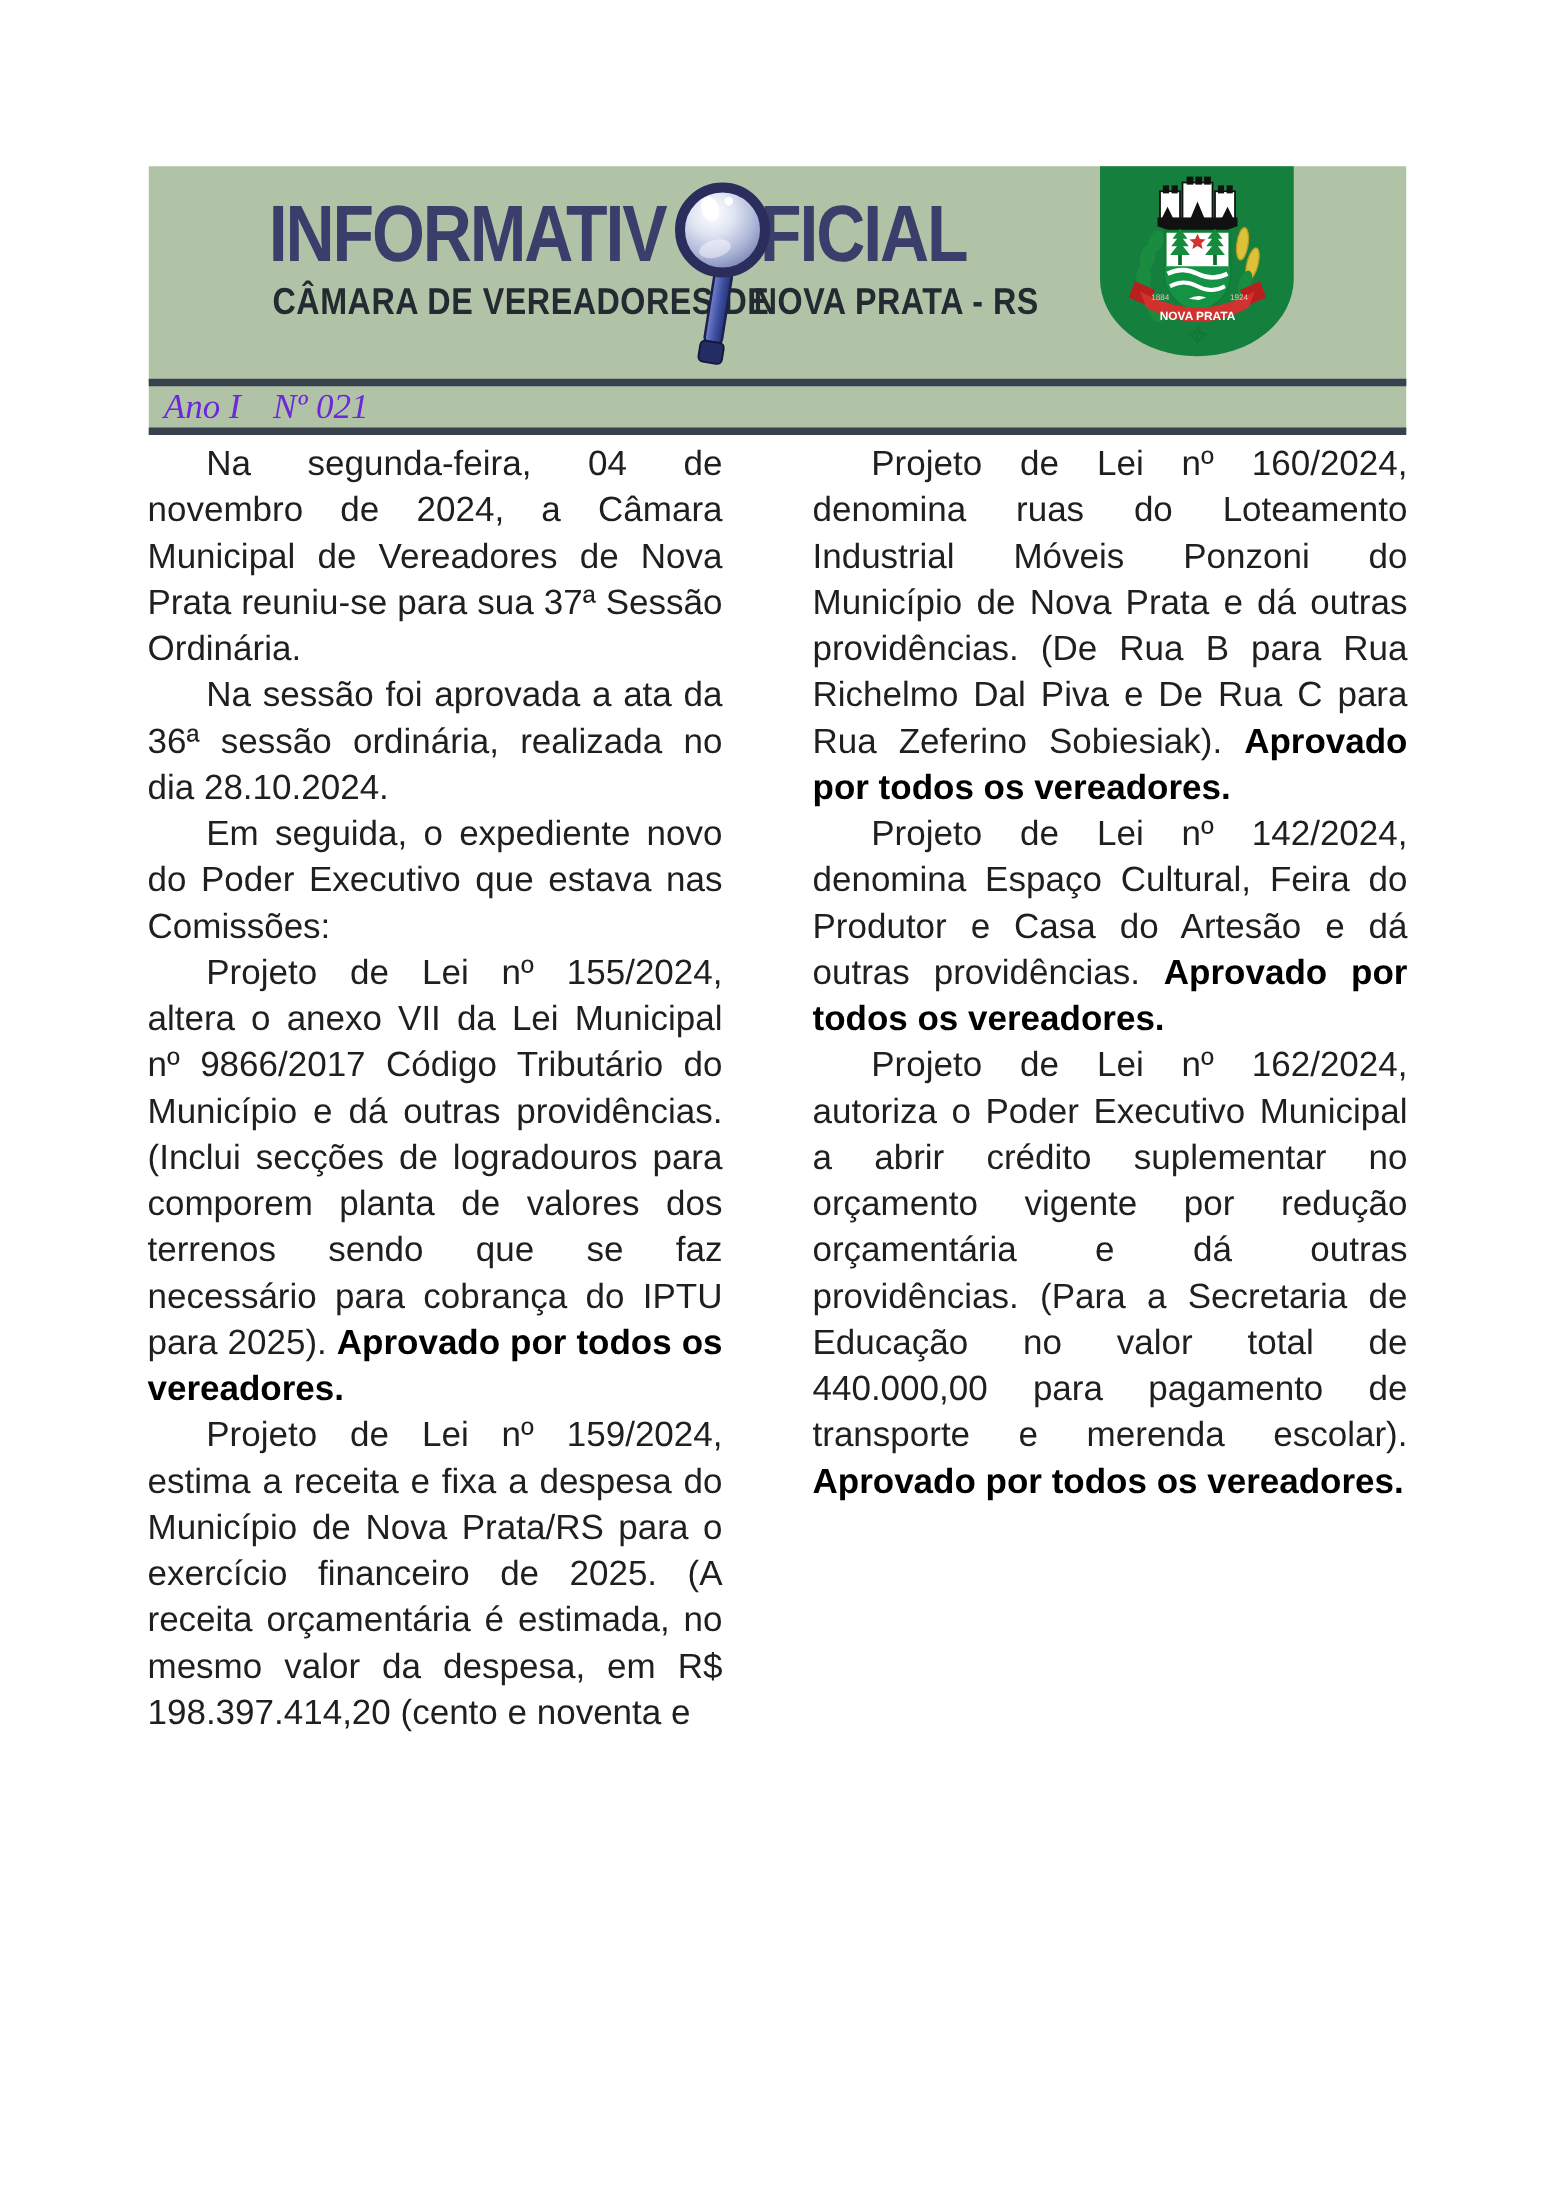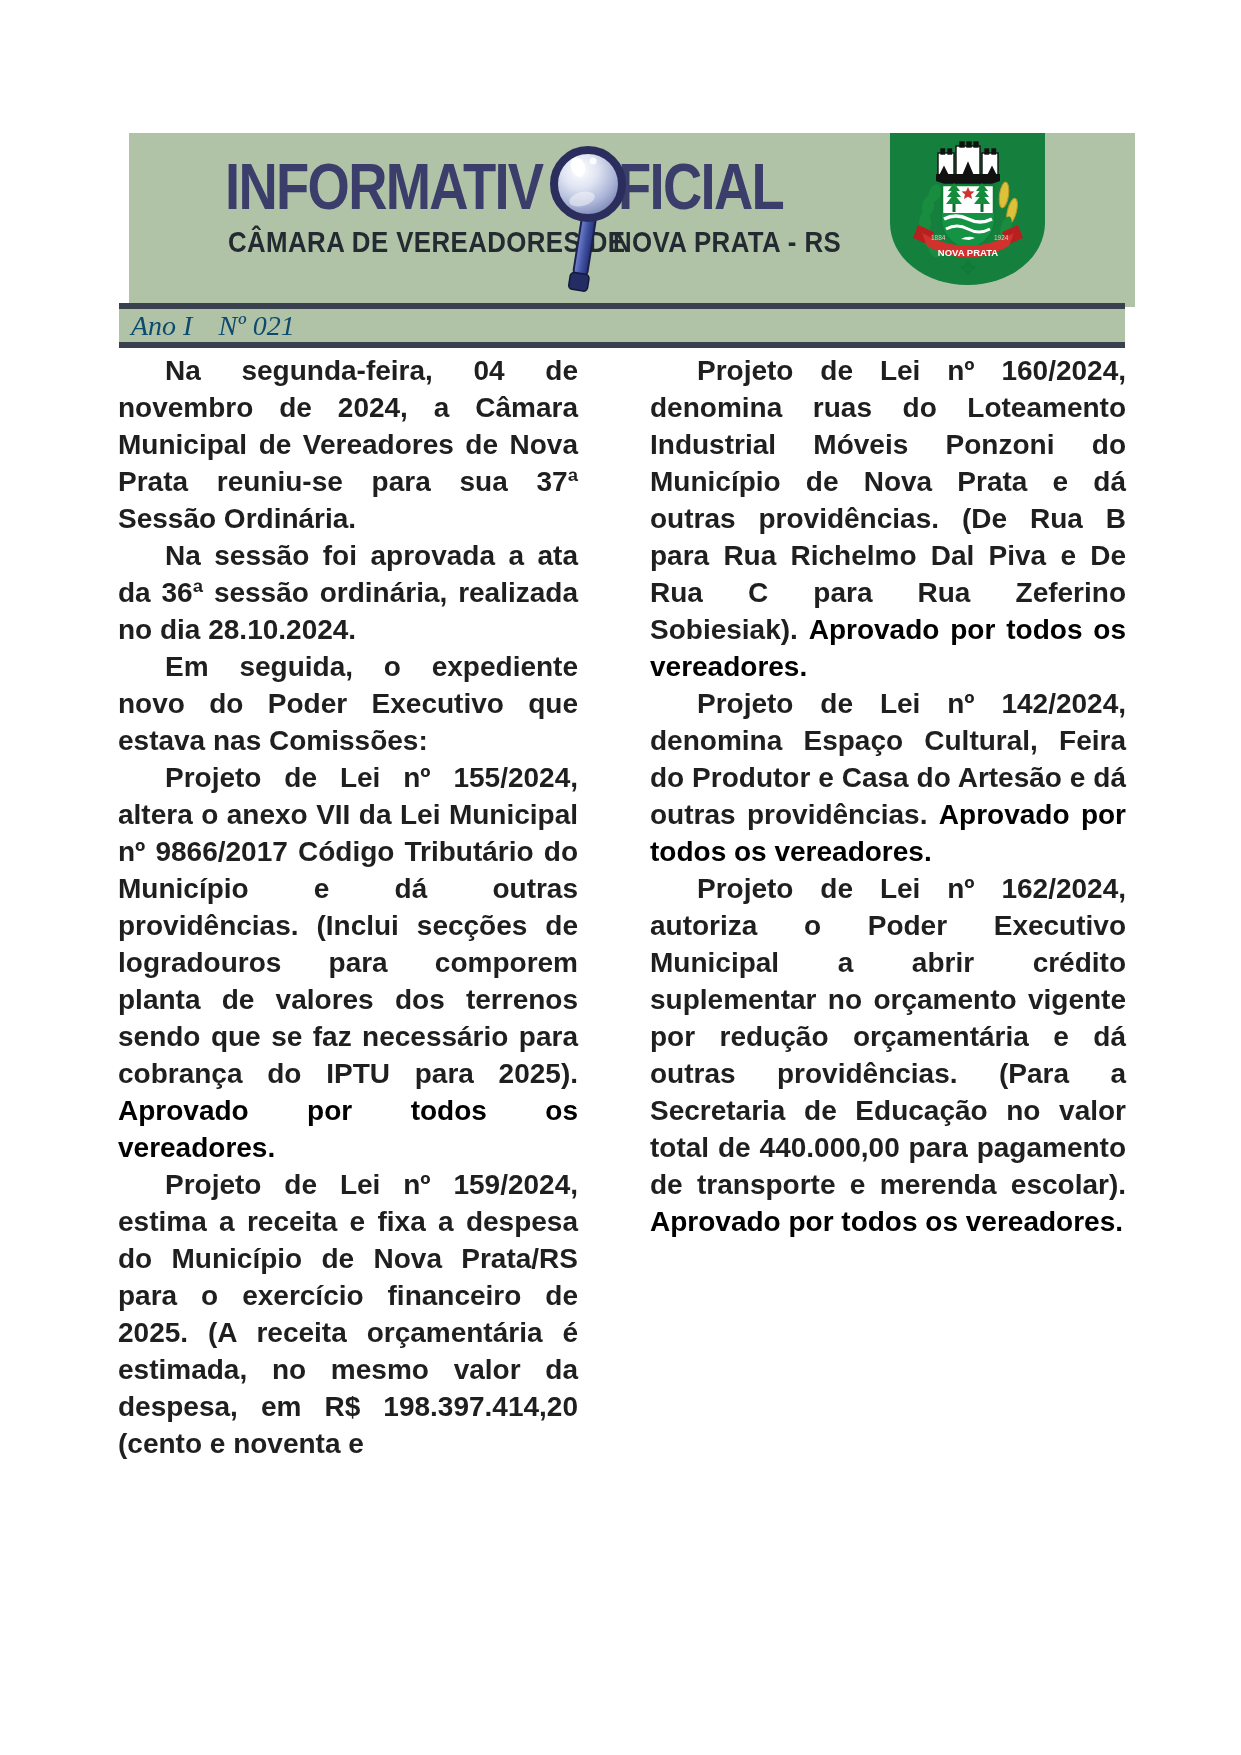--- a/index.html
+++ b/index.html
@@ -4,21 +4,21 @@
 <style>
   html,body{margin:0;padding:0;}
   body{
     width:1241px;height:1755px;background:#ffffff;position:relative;
     font-family:"Liberation Sans",sans-serif;color:#1f1f1f;overflow:hidden;
   }
   .page{position:absolute;inset:0;}
 
   
   .banner{
-    position:absolute;left:129px;top:133px;width:1006px;height:174px;
+    position:absolute;left:119px;top:133px;width:1006px;height:174px;
     background:#b1c3a6;
   }
   .title-part{
     position:absolute;top:22px;margin:0;
     font-size:64px;font-weight:bold;letter-spacing:-2px;
     color:#3b3e6b;transform:scaleX(.85);transform-origin:0 50%;
     white-space:nowrap;line-height:1;
   }
   .title-left{left:96px;}
   .title-right{left:489px;}
@@ -40,35 +40,35 @@
   .crest{position:absolute;left:8px;top:4px;}
 
   
   .issue-bar{
     position:absolute;left:119px;top:303px;width:982px;height:33px;
     background:#b1c3a6;
     border-top:6px solid #39414f;border-bottom:6px solid #39414f;
     padding:0 12px;
     display:flex;justify-content:space-between;align-items:center;
     font-family:"Liberation Serif",serif;font-style:italic;
-    font-size:28px;color:#0c4a6e;
+    font-size:28px;color:#6d28d9;
   }
   .issue-left span{margin-right:26px;}
   .issue-left span:last-child{margin-right:0;}
 
   
   .article{
     position:absolute;left:118px;top:352px;width:1008px;
     display:flex;
   }
   .col{width:460px;}
   .col.col-right{width:476px;margin-left:72px;}
   .col p{
     margin:0;font-size:28px;line-height:37px;
-    text-align:justify;text-indent:47px;color:#1f1f1f;font-weight:bold;
+    text-align:justify;text-indent:47px;color:#1f1f1f;
   }
   .col p.no-indent{text-indent:0;}
   .col p strong{color:#000;}
 </style>
 </head>
 <body>
 
 <div class="page">
 
   <header class="banner">

